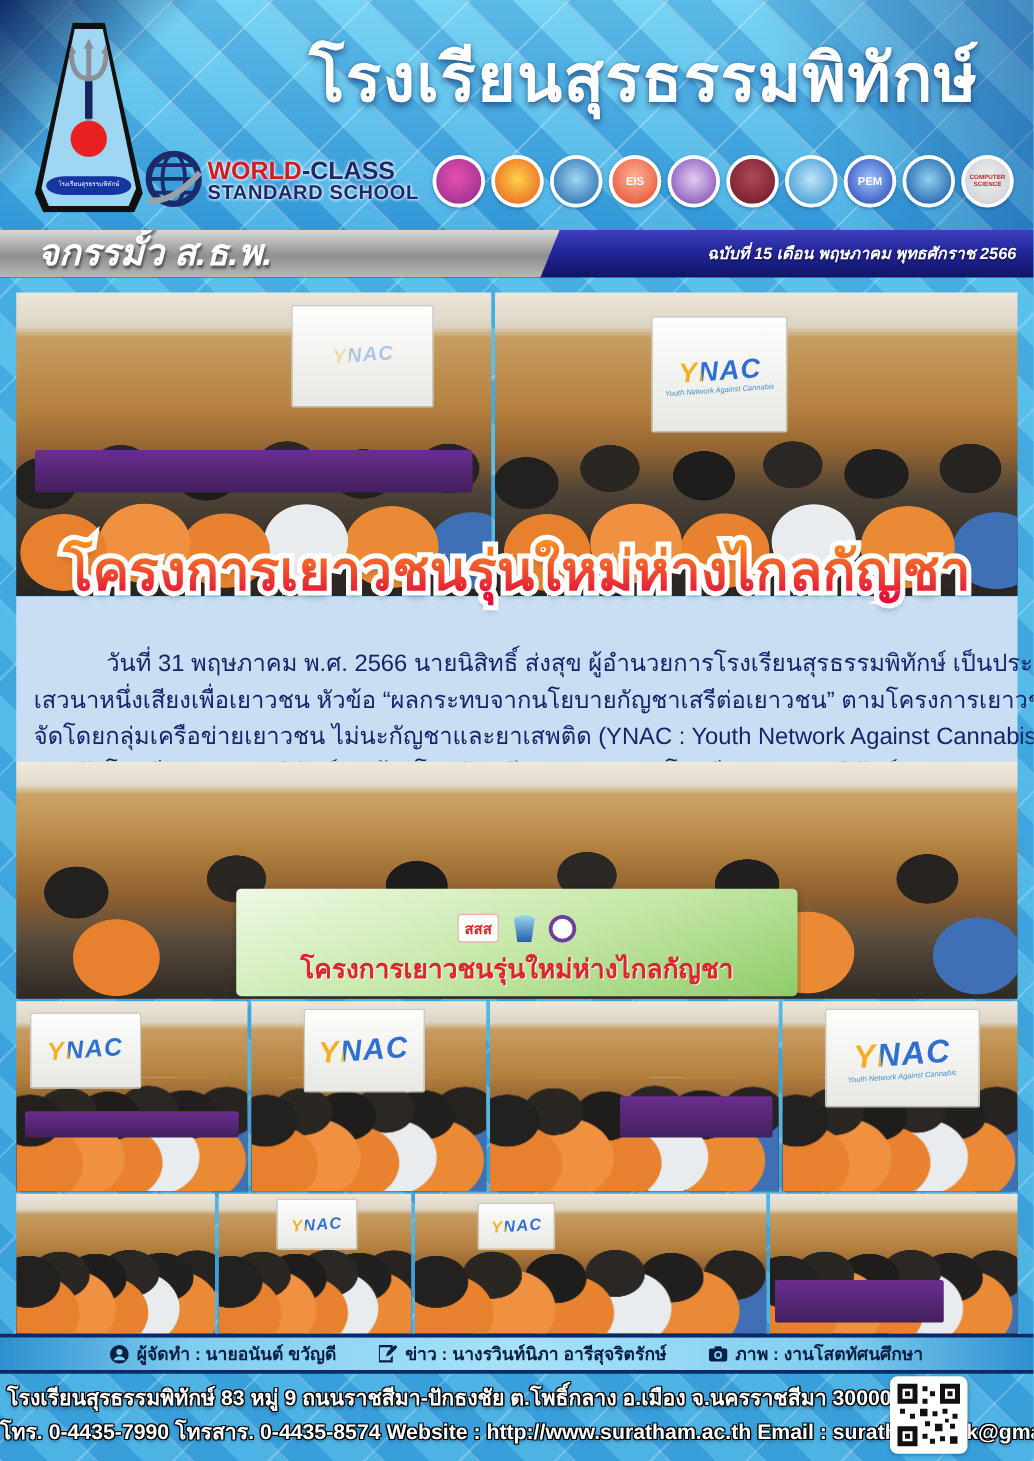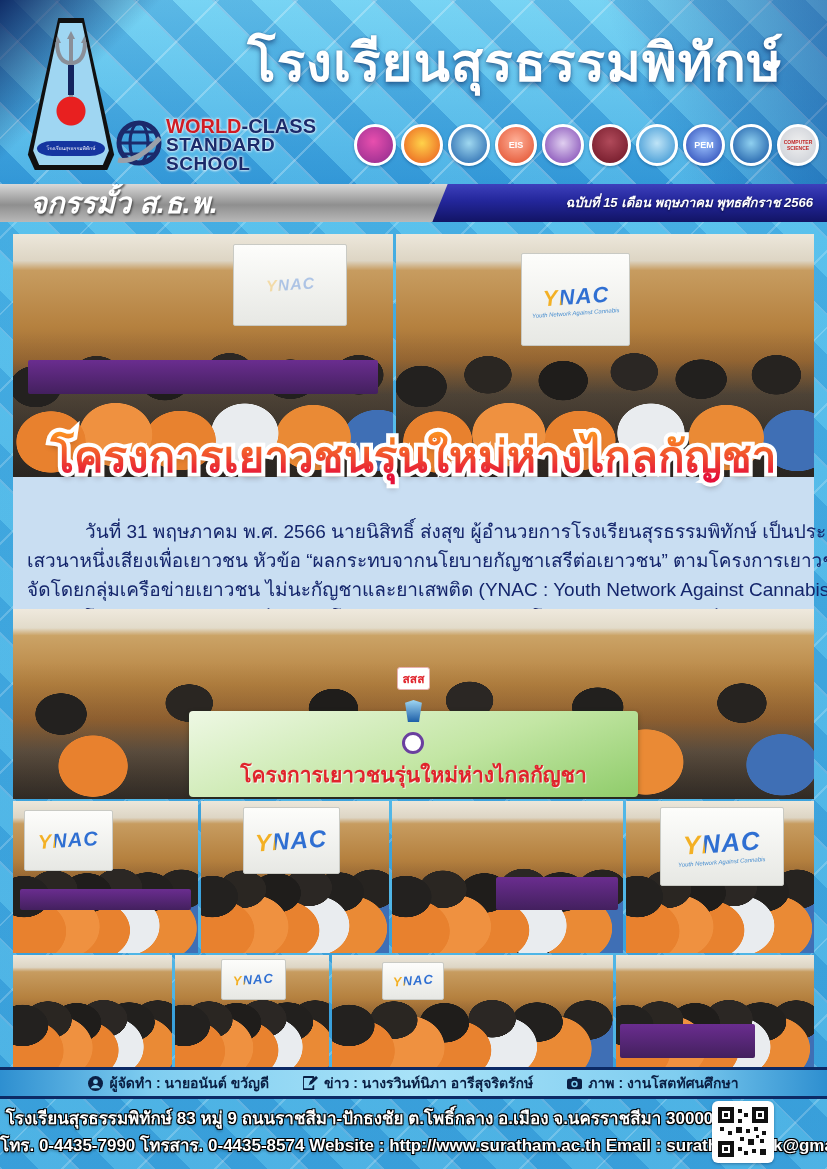--- a/index.html
+++ b/index.html
@@ -37,21 +37,21 @@
   .trident { position:absolute; left:50%; top:8px; transform:translateX(-50%); }
   .emblem-ribbon { position:absolute; left:10%; bottom:9px; width:80%; height:15px;
     background:#1535a0; border-radius:40%/90%; color:#fff; font-size:5px; text-align:center;
     line-height:15px; overflow:hidden; }
 
   .logo-row { position:absolute; left:116px; right:8px; bottom:6px; height:66px;
     display:flex; align-items:center; gap:5px; }
   .wcss { display:flex; align-items:center; gap:4px; margin-right:6px; }
   .wcss-text { font-weight:bold; line-height:0.95; text-shadow:0 0 3px #fff,0 0 3px #fff; }
   .wcss-text .l1 { font-size:20px; }
-  .wcss-text .l2 { font-size:19px; letter-spacing:0.5px; }
+  .wcss-text .l2 { font-size:16px; letter-spacing:0.5px; }
   .wcss-red { color:#d01c24; } .wcss-navy { color:#1b2a6b; }
   .badge { width:42px; height:42px; border-radius:50%; border:3px solid #fff;
     box-shadow:0 1px 3px rgba(0,40,90,0.4); display:flex; align-items:center; justify-content:center;
     font-size:9px; font-weight:bold; color:#fff; text-align:center; overflow:hidden; flex:0 0 auto; }
   .b1{background:radial-gradient(circle at 45% 40%, #e84fae, #8c2a8c);}
   .b2{background:radial-gradient(circle at 50% 45%, #ffd24a, #e8571c);}
   .b3{background:radial-gradient(circle at 50% 45%, #9fd8f0, #1d5fa8);}
   .b4{background:radial-gradient(circle at 50% 40%, #ffb199, #e04a28); color:#fff;justify-content:center;}
   .b5{background:radial-gradient(circle at 50% 45%, #e0cff0, #7a3fb0);}
   .b6{background:radial-gradient(circle at 50% 40%, #b04a5a, #6b1424);}
@@ -118,21 +118,21 @@
   .para-line { font-size:19px; line-height:29px; color:#14256b; white-space:nowrap; }
   .para-line.indent { text-indent:58px; }
 
   .group-photo { height:190px; margin-top:0;
     background:linear-gradient(180deg,#efe9dd 0%, #e2dbca 10%, #cba366 14%, #b5813f 40%, #a06a34 58%, #6b5a48 75%, #3a332c 100%); }
   .group-photo::before { height:72%; }
   .group-banner { position:absolute; left:22%; right:22%; bottom:2px; height:86px; z-index:3;
     background:linear-gradient(160deg,#eef8e4 0%, #c3e6a4 55%, #8fcc6a 100%);
     border-radius:4px; display:flex; flex-direction:column; align-items:center; justify-content:flex-end;
     padding-bottom:6px; box-shadow:0 2px 5px rgba(20,40,20,0.4); }
-  .gb-logos { display:flex; align-items:center; gap:10px; margin-bottom:4px;flex-direction:column; }
+  .gb-logos { display:flex; align-items:center; gap:10px; margin-bottom:4px; }
   .sss-chip { background:#fff; color:#e0242c; font-weight:bold; font-size:12px;
     padding:1px 5px; border-radius:3px; border:1px solid #e8b0b0; }
   .gb-shield { width:20px; height:22px; background:linear-gradient(180deg,#9fd6f2,#1d5fa8);
     clip-path:polygon(50% 0,92% 12%,78% 100%,22% 100%,8% 12%); }
   .gb-circle { width:22px; height:22px; border-radius:50%; background:#fff; border:3px solid #6a3f9f; }
   .gb-text { font-size:21px; font-weight:bold; color:#e0242c;
     text-shadow:1px 1px 0 rgba(255,255,255,0.8); white-space:nowrap; }
 
   .row3 { margin-top:2px; } .row3 .photo { height:152px; }
   .r3p1{width:186px;} .r3p2{width:188px;} .r3p3{width:232px;} .r3p4{width:189px;}

